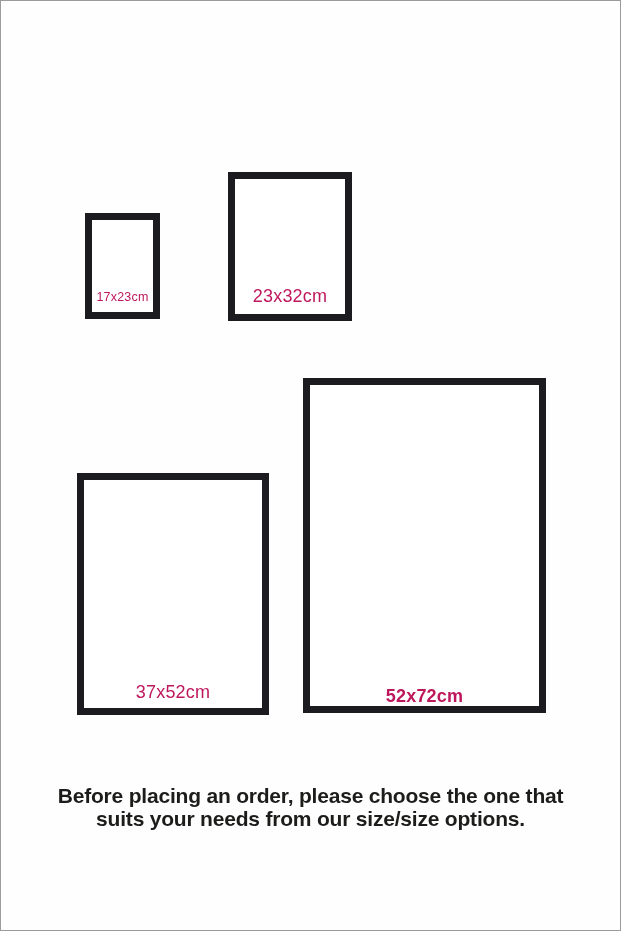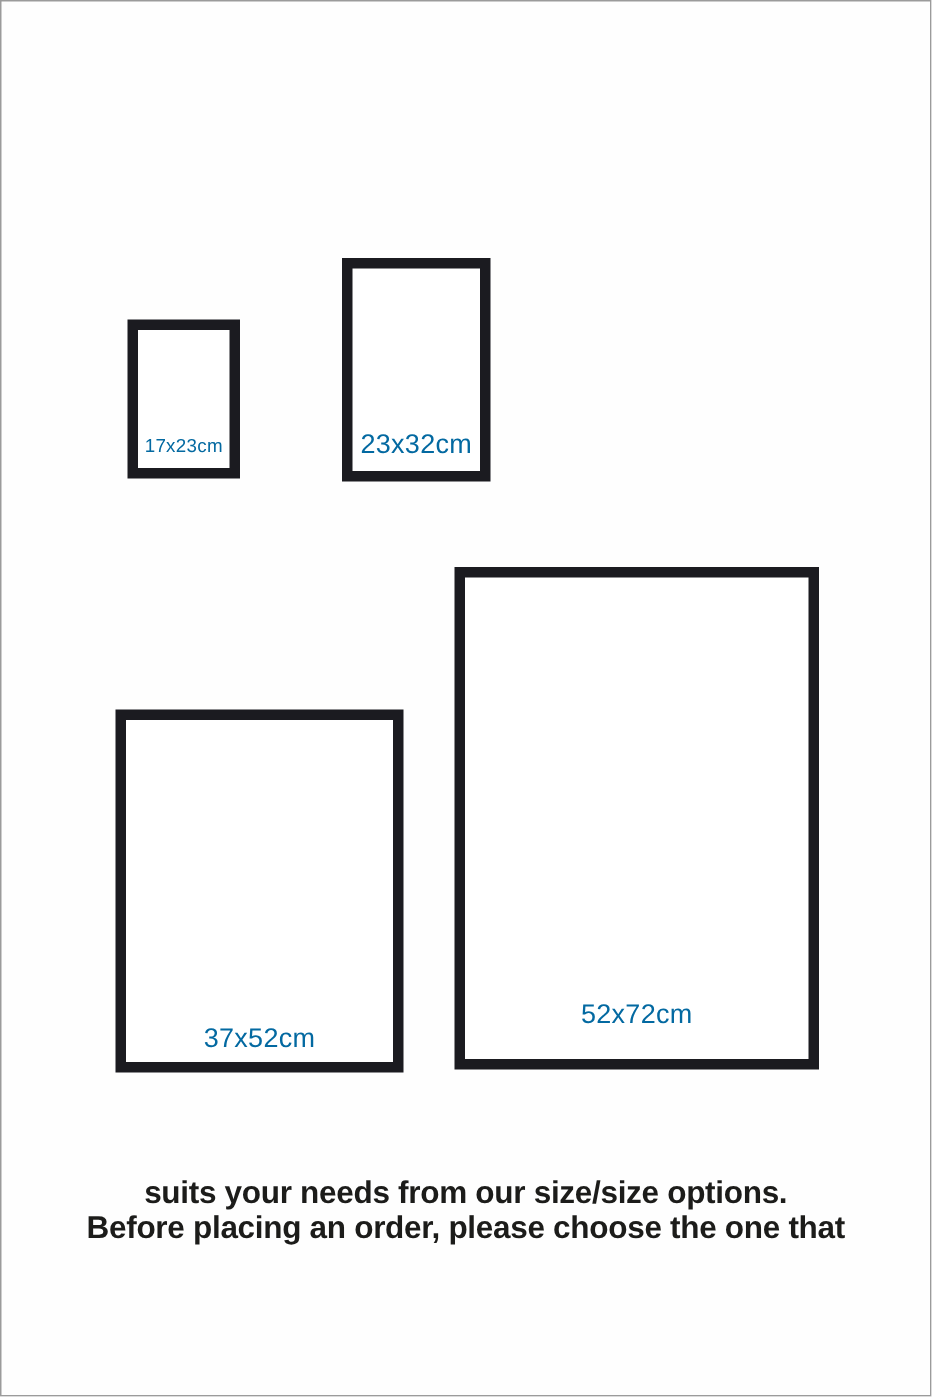--- a/index.html
+++ b/index.html
@@ -20,35 +20,35 @@
   .frame {
     position: absolute;
     box-sizing: border-box;
     border: 7px solid #1b1b20;
     background: #ffffff;
     display: flex;
     align-items: flex-end;
     justify-content: center;
   }
   .frame .label {
-    color: #0369a1;
+    color: #be185d;
     font-size: 18px;
     line-height: 1;
     padding-bottom: 9px;
     white-space: nowrap;
     letter-spacing: 0.2px;
   }
   .frame.f1 { left: 84px;  top: 212px; width: 75px;  height: 106px; }
   .frame.f1 .label { font-size: 12.5px; padding-bottom: 9px; }
-  .frame.f2 { left: 227px; top: 171px; width: 99px; height: 149px; }
+  .frame.f2 { left: 227px; top: 171px; width: 124px; height: 149px; }
   .frame.f3 { left: 385px; top: 122px; width: 143px; height: 198px; }
   .frame.f4 { left: 76px;  top: 472px; width: 192px; height: 242px; }
   .frame.f4 .label { padding-bottom: 7px; }
   .frame.f5 { left: 302px; top: 377px; width: 243px; height: 335px; }
-  .frame.f5 .label { padding-bottom: 21px; }
+  .frame.f5 .label { padding-bottom: 1px; font-weight: bold; }
   .footer {
     position: absolute;
     left: 0;
     top: 783px;
     width: 100%;
     text-align: center;
     font-weight: bold;
     font-size: 21px;
     line-height: 23px;
     color: #1c1c1a;
@@ -71,17 +71,17 @@
 
   <div class="frame f4">
     <span class="label">37x52cm</span>
   </div>
 
   <div class="frame f5">
     <span class="label">52x72cm</span>
   </div>
 
   <div class="footer">
+    <div>Before placing an order, please choose the one that</div>
     <div>suits your needs from our size/size options.</div>
-    <div>Before placing an order, please choose the one that</div>
   </div>
 
 </div>
 
 </body></html>

